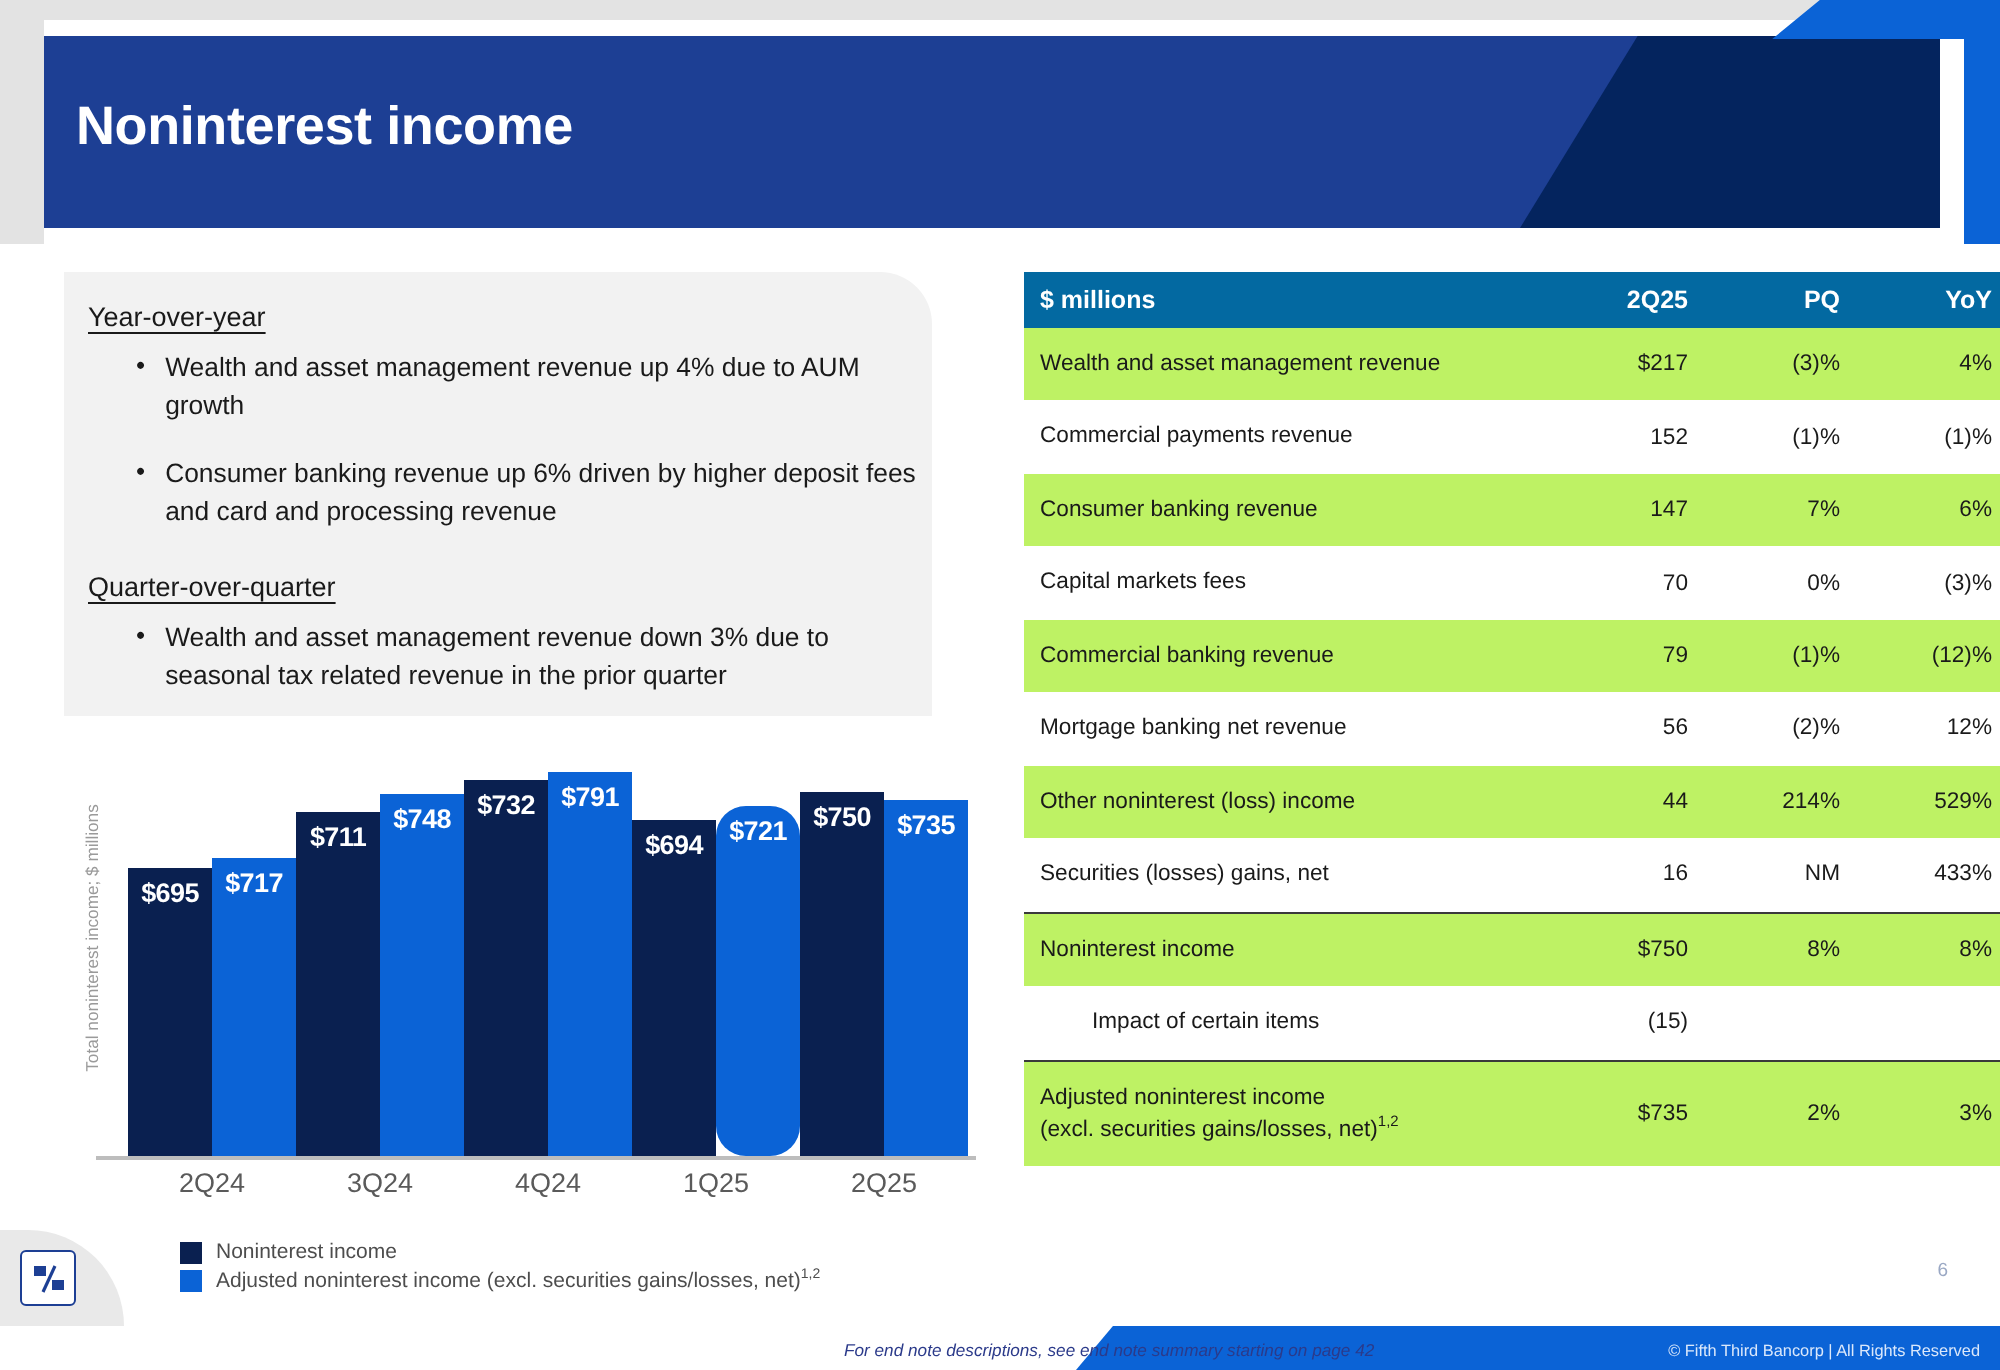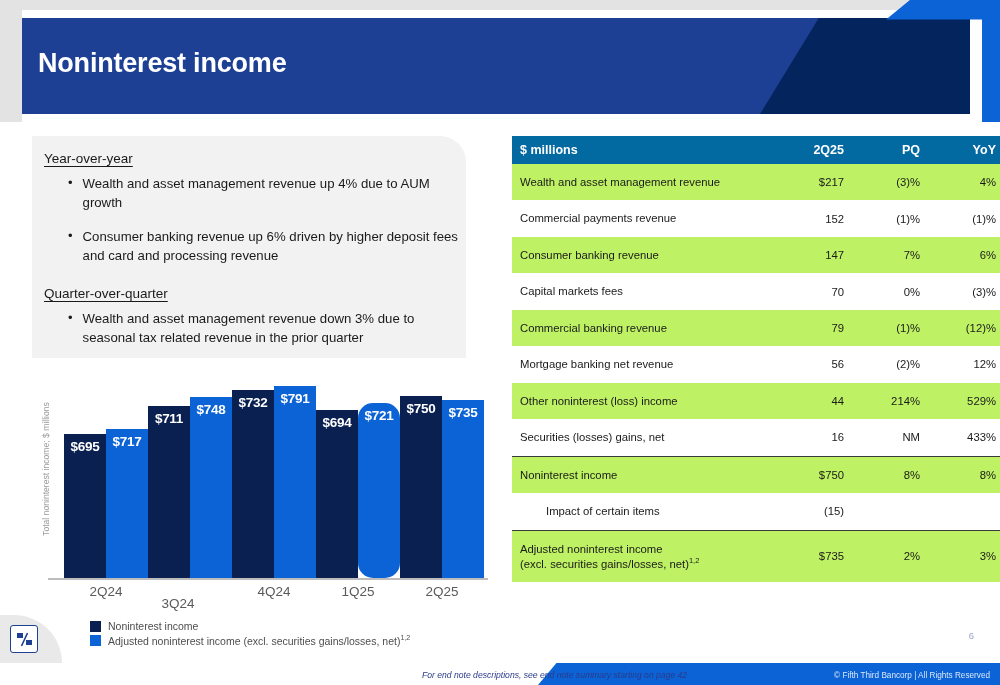--- a/index.html
+++ b/index.html
@@ -371,21 +371,21 @@
           <div class="bar navy" style="height: 182px;">
             <span class="bar-label">$750</span>
           </div>
           <div class="bar bright" style="height: 178px;">
             <span class="bar-label">$735</span>
           </div>
         </div>
       </div>
     <div class="axis-line"></div>
   <div class="x-tick" style="left: 46px;">2Q24</div>
-      <div class="x-tick" style="left: 118px; margin-top: 12px;">3Q24</div>
+      <div class="x-tick" style="left: 130px;">3Q24</div>
       <div class="x-tick" style="left: 214px;">4Q24</div>
       <div class="x-tick" style="left: 298px;">1Q25</div>
       <div class="x-tick" style="left: 382px;">2Q25</div>
     </div>
 
   <div class="legend">
     <div class="legend-row">
       <span class="legend-swatch navy"></span>
       <span class="legend-text">Noninterest income</span>
     </div>

